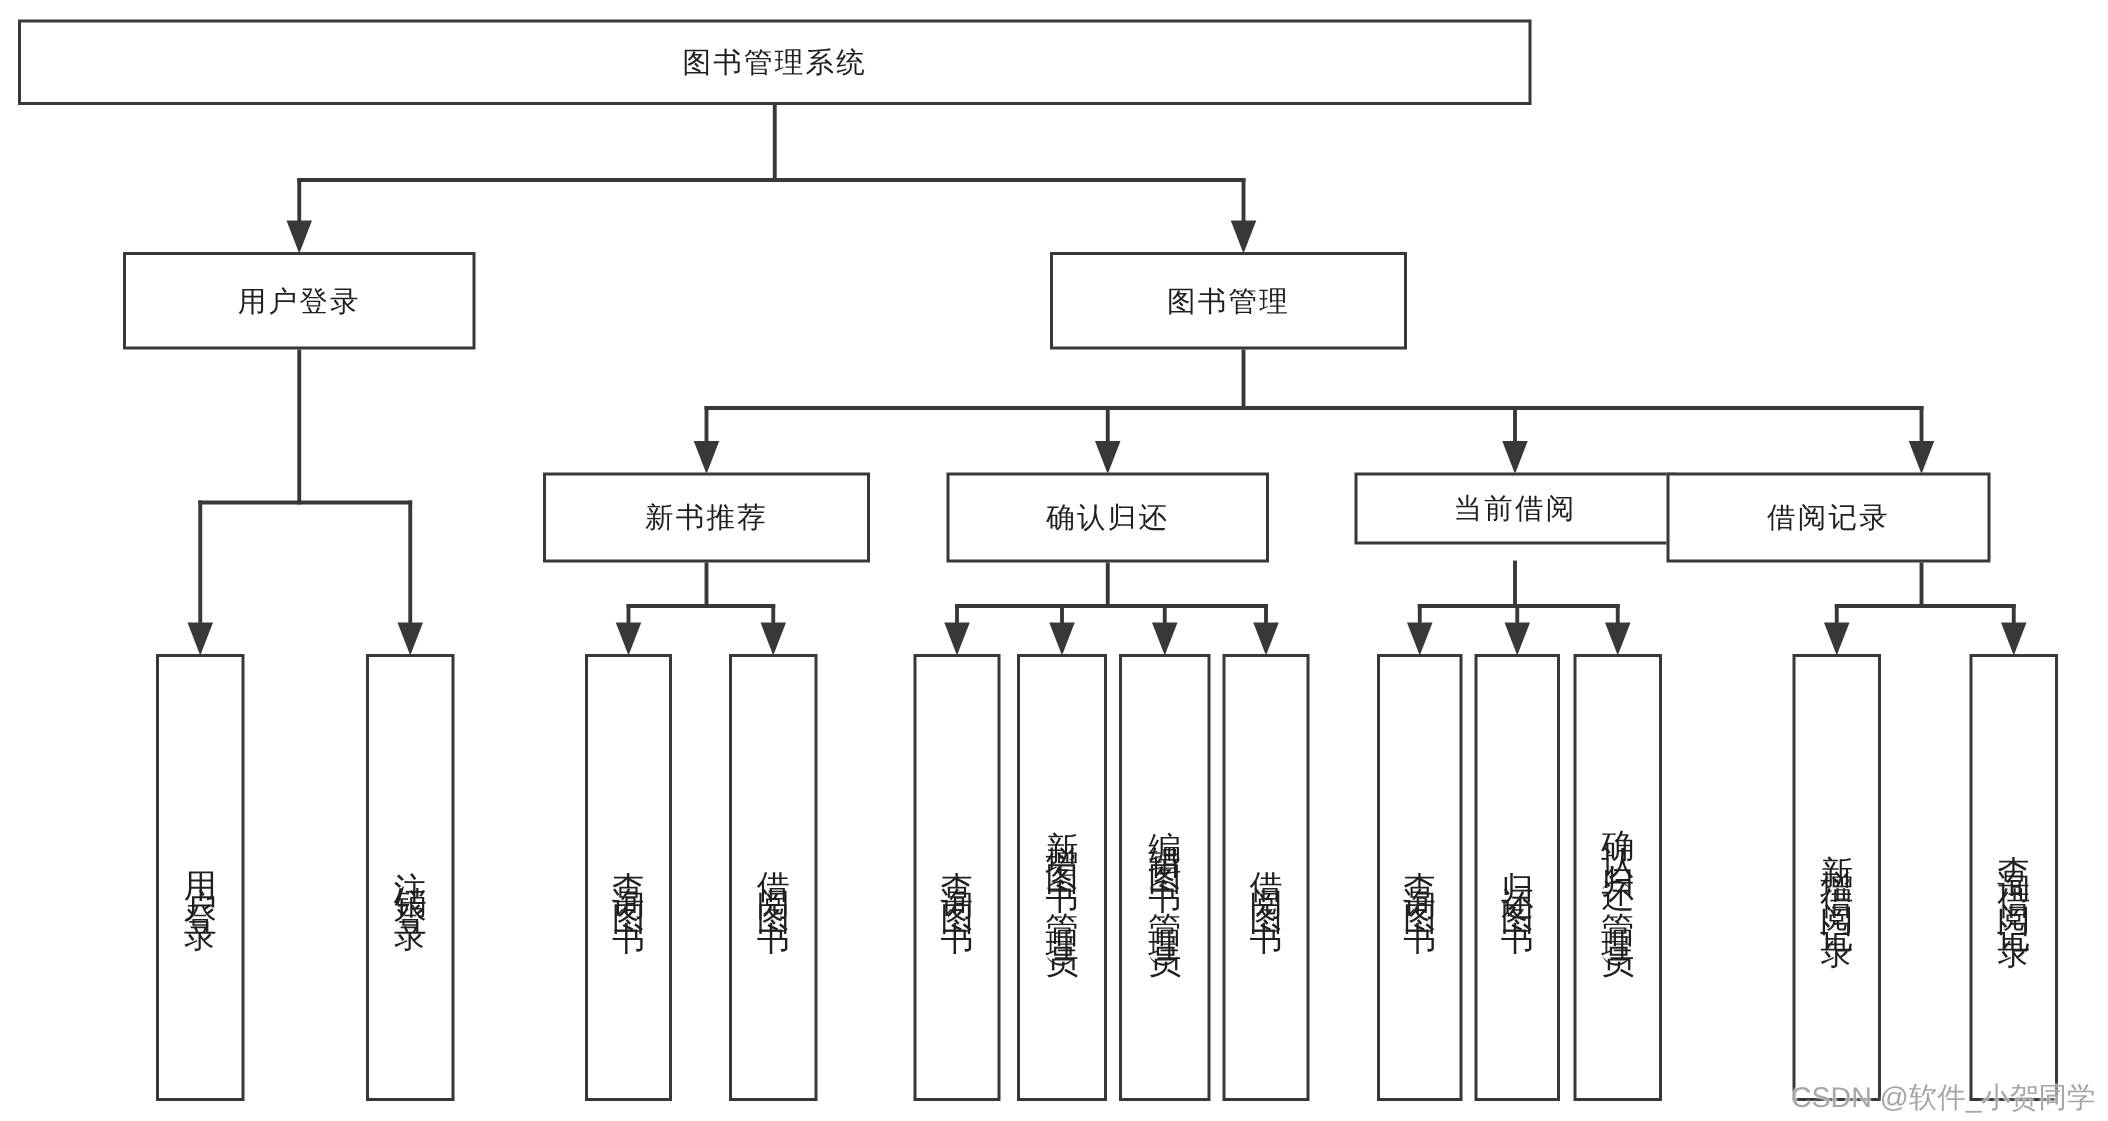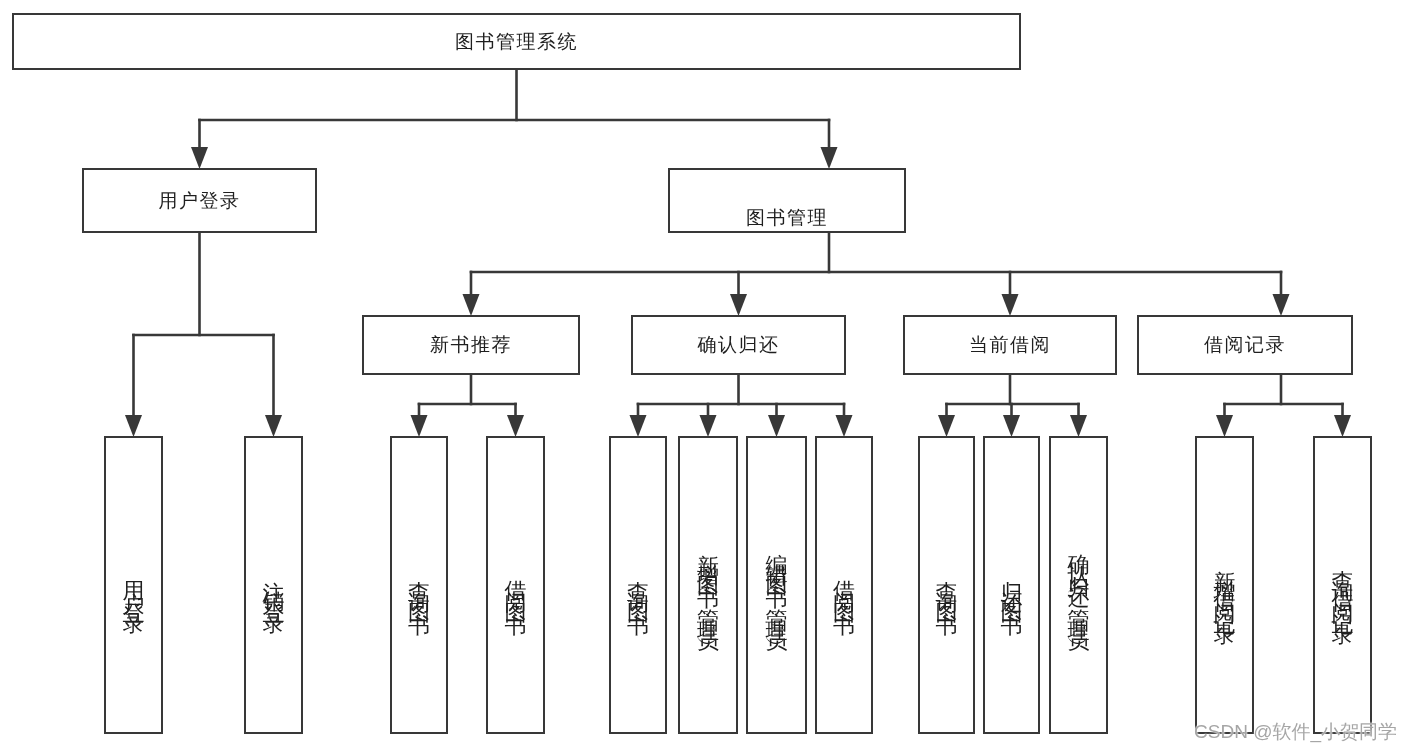--- a/index.html
+++ b/index.html
@@ -119,33 +119,33 @@
       <line x1="1342.5" y1="404" x2="1342.5" y2="418" stroke="#383838" stroke-width="2.6" stroke-linecap="square"></line>
       <polygon points="1334,415 1351,415 1342.5,437" fill="#383838"></polygon>
     </svg>
   <div id="nodes">
       <div class="node h" style="left: 12px; top: 13px; width: 1009px; height: 57px;">
         <span class="label">图书管理系统</span>
       </div>
       <div class="node h" style="left: 82px; top: 168px; width: 235px; height: 65px;">
         <span class="label">用户登录</span>
       </div>
-      <div class="node h" style="left: 668px; top: 168px; width: 238px; height: 65px; align-items: flex-end;">
+      <div class="node h" style="left: 700px; top: 168px; width: 238px; height: 65px;">
         <span class="label">图书管理</span>
       </div>
       <div class="node h" style="left: 362px; top: 315px; width: 218px; height: 60px; text-align: right;">
         <span class="label">新书推荐</span>
       </div>
       <div class="node h" style="left: 631px; top: 315px; width: 215px; height: 60px;">
         <span class="label">确认归还</span>
       </div>
-      <div class="node h" style="left: 903px; top: 315px; width: 214px; height: 60px;">
+      <div class="node h" style="left: 903px; top: 315px; width: 214px; height: 48px;">
         <span class="label">当前借阅</span>
       </div>
-      <div class="node h" style="left: 1137px; top: 315px; width: 216px; height: 60px;">
+      <div class="node h" style="left: 1111px; top: 315px; width: 216px; height: 60px;">
         <span class="label">借阅记录</span>
       </div>
       <div class="node v" style="left: 104px; top: 436px; width: 59px; height: 298px;">
         <span class="label">用户登录</span>
       </div>
       <div class="node v" style="left: 244px; top: 436px; width: 59px; height: 298px;">
         <span class="label">注销登录</span>
       </div>
       <div class="node v" style="left: 390px; top: 436px; width: 58px; height: 298px;">
         <span class="label">查询图书</span>

